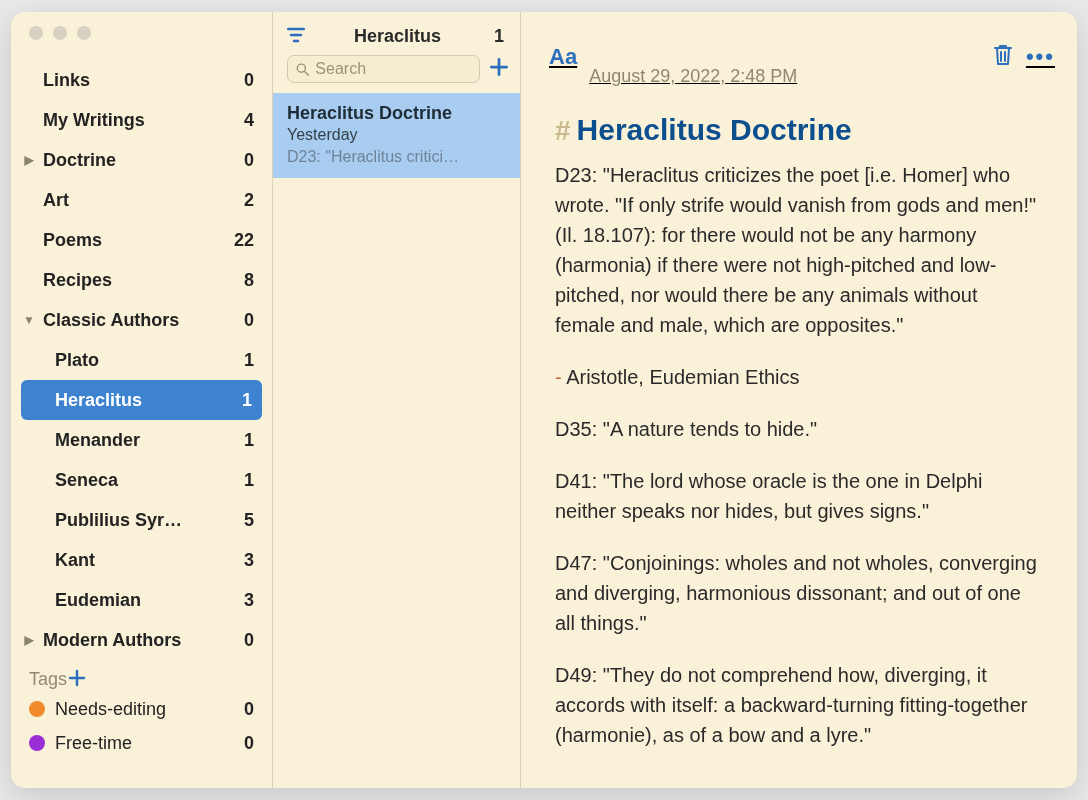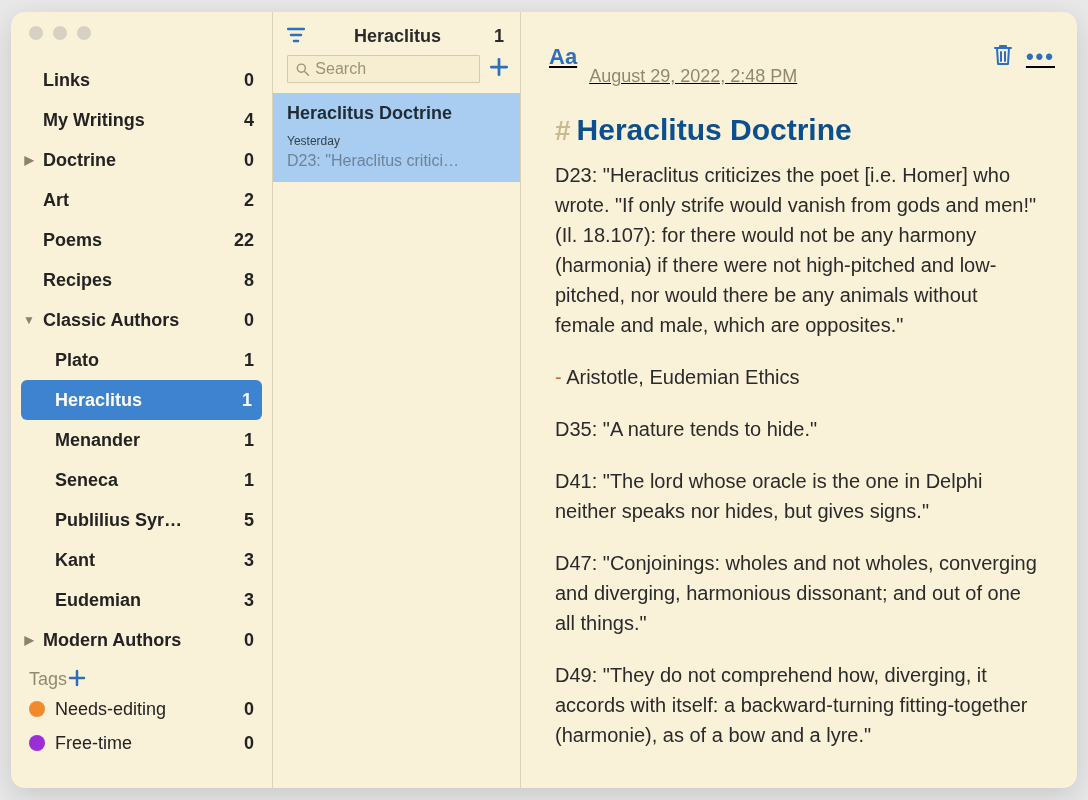--- a/index.html
+++ b/index.html
@@ -99,36 +99,36 @@
   .list-count { font-weight:700; font-size:18px; width:14px; text-align:right; }
   .search-row {
     display:flex; align-items:center; gap:8px;
     padding: 0 10px 10px 14px;
   }
   .search-box {
     flex:1;
     display:flex; align-items:center;
     background: #f7edd1;
     border: 1px solid #d4c9a8;
-    border-radius: 1px;
+    border-radius: 7px;
     padding: 4px 8px;
     color: #9a9279;
   }
   .search-box input {
     border:none; background:transparent; outline:none;
     font-size: 16px; color:#555; width:100%;
     margin-left: 6px;
   }
   .search-box input::placeholder { color:#9a9279; }
   .note-card {
     background: #a8cdf1;
     padding: 10px 14px 12px 14px;
   }
   .note-title { font-weight:700; font-size:18px; color:#1f2b36; }
-  .note-date { font-size:12px; color:#34404a; margin-top:10px; }
+  .note-date { font-size:16px; color:#34404a; margin-top:2px; }
   .note-preview { font-size:16px; color:#6e8398; margin-top:4px; white-space:nowrap; overflow:hidden; text-overflow:ellipsis;}
 
   
   .editor {
     flex:1;
     display:flex; flex-direction:column;
     overflow:hidden;
   }
   .ed-toolbar {
     display:flex; align-items:center;

